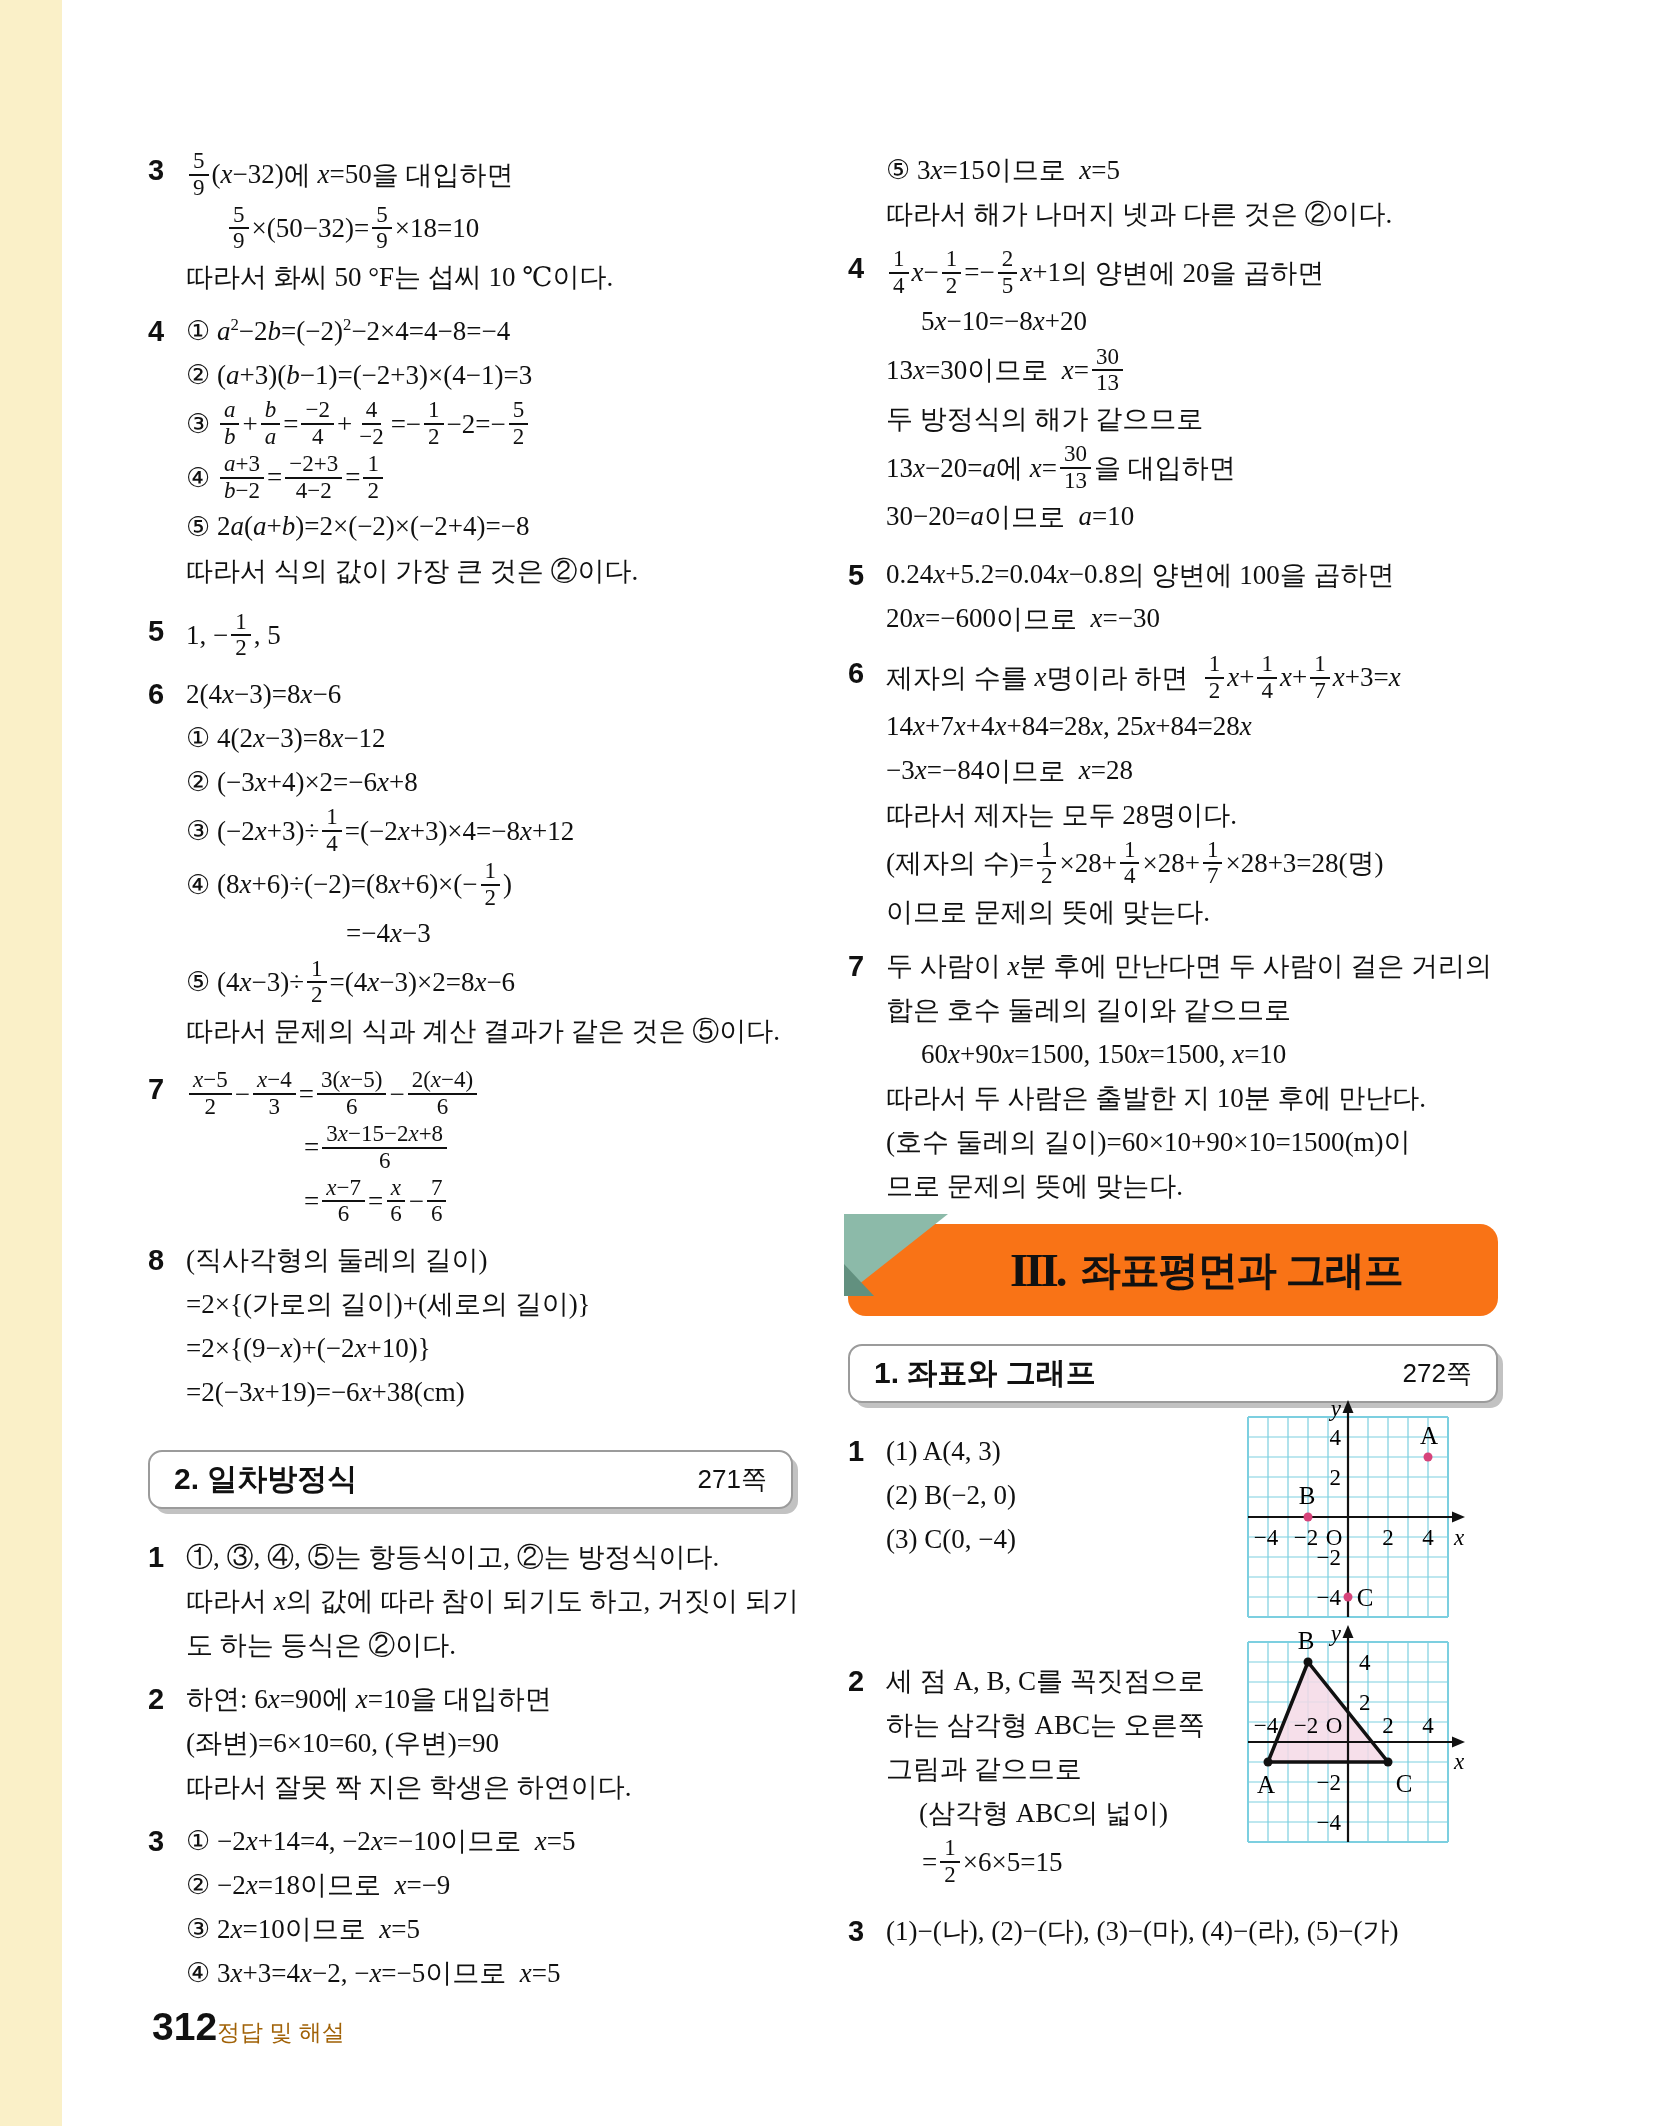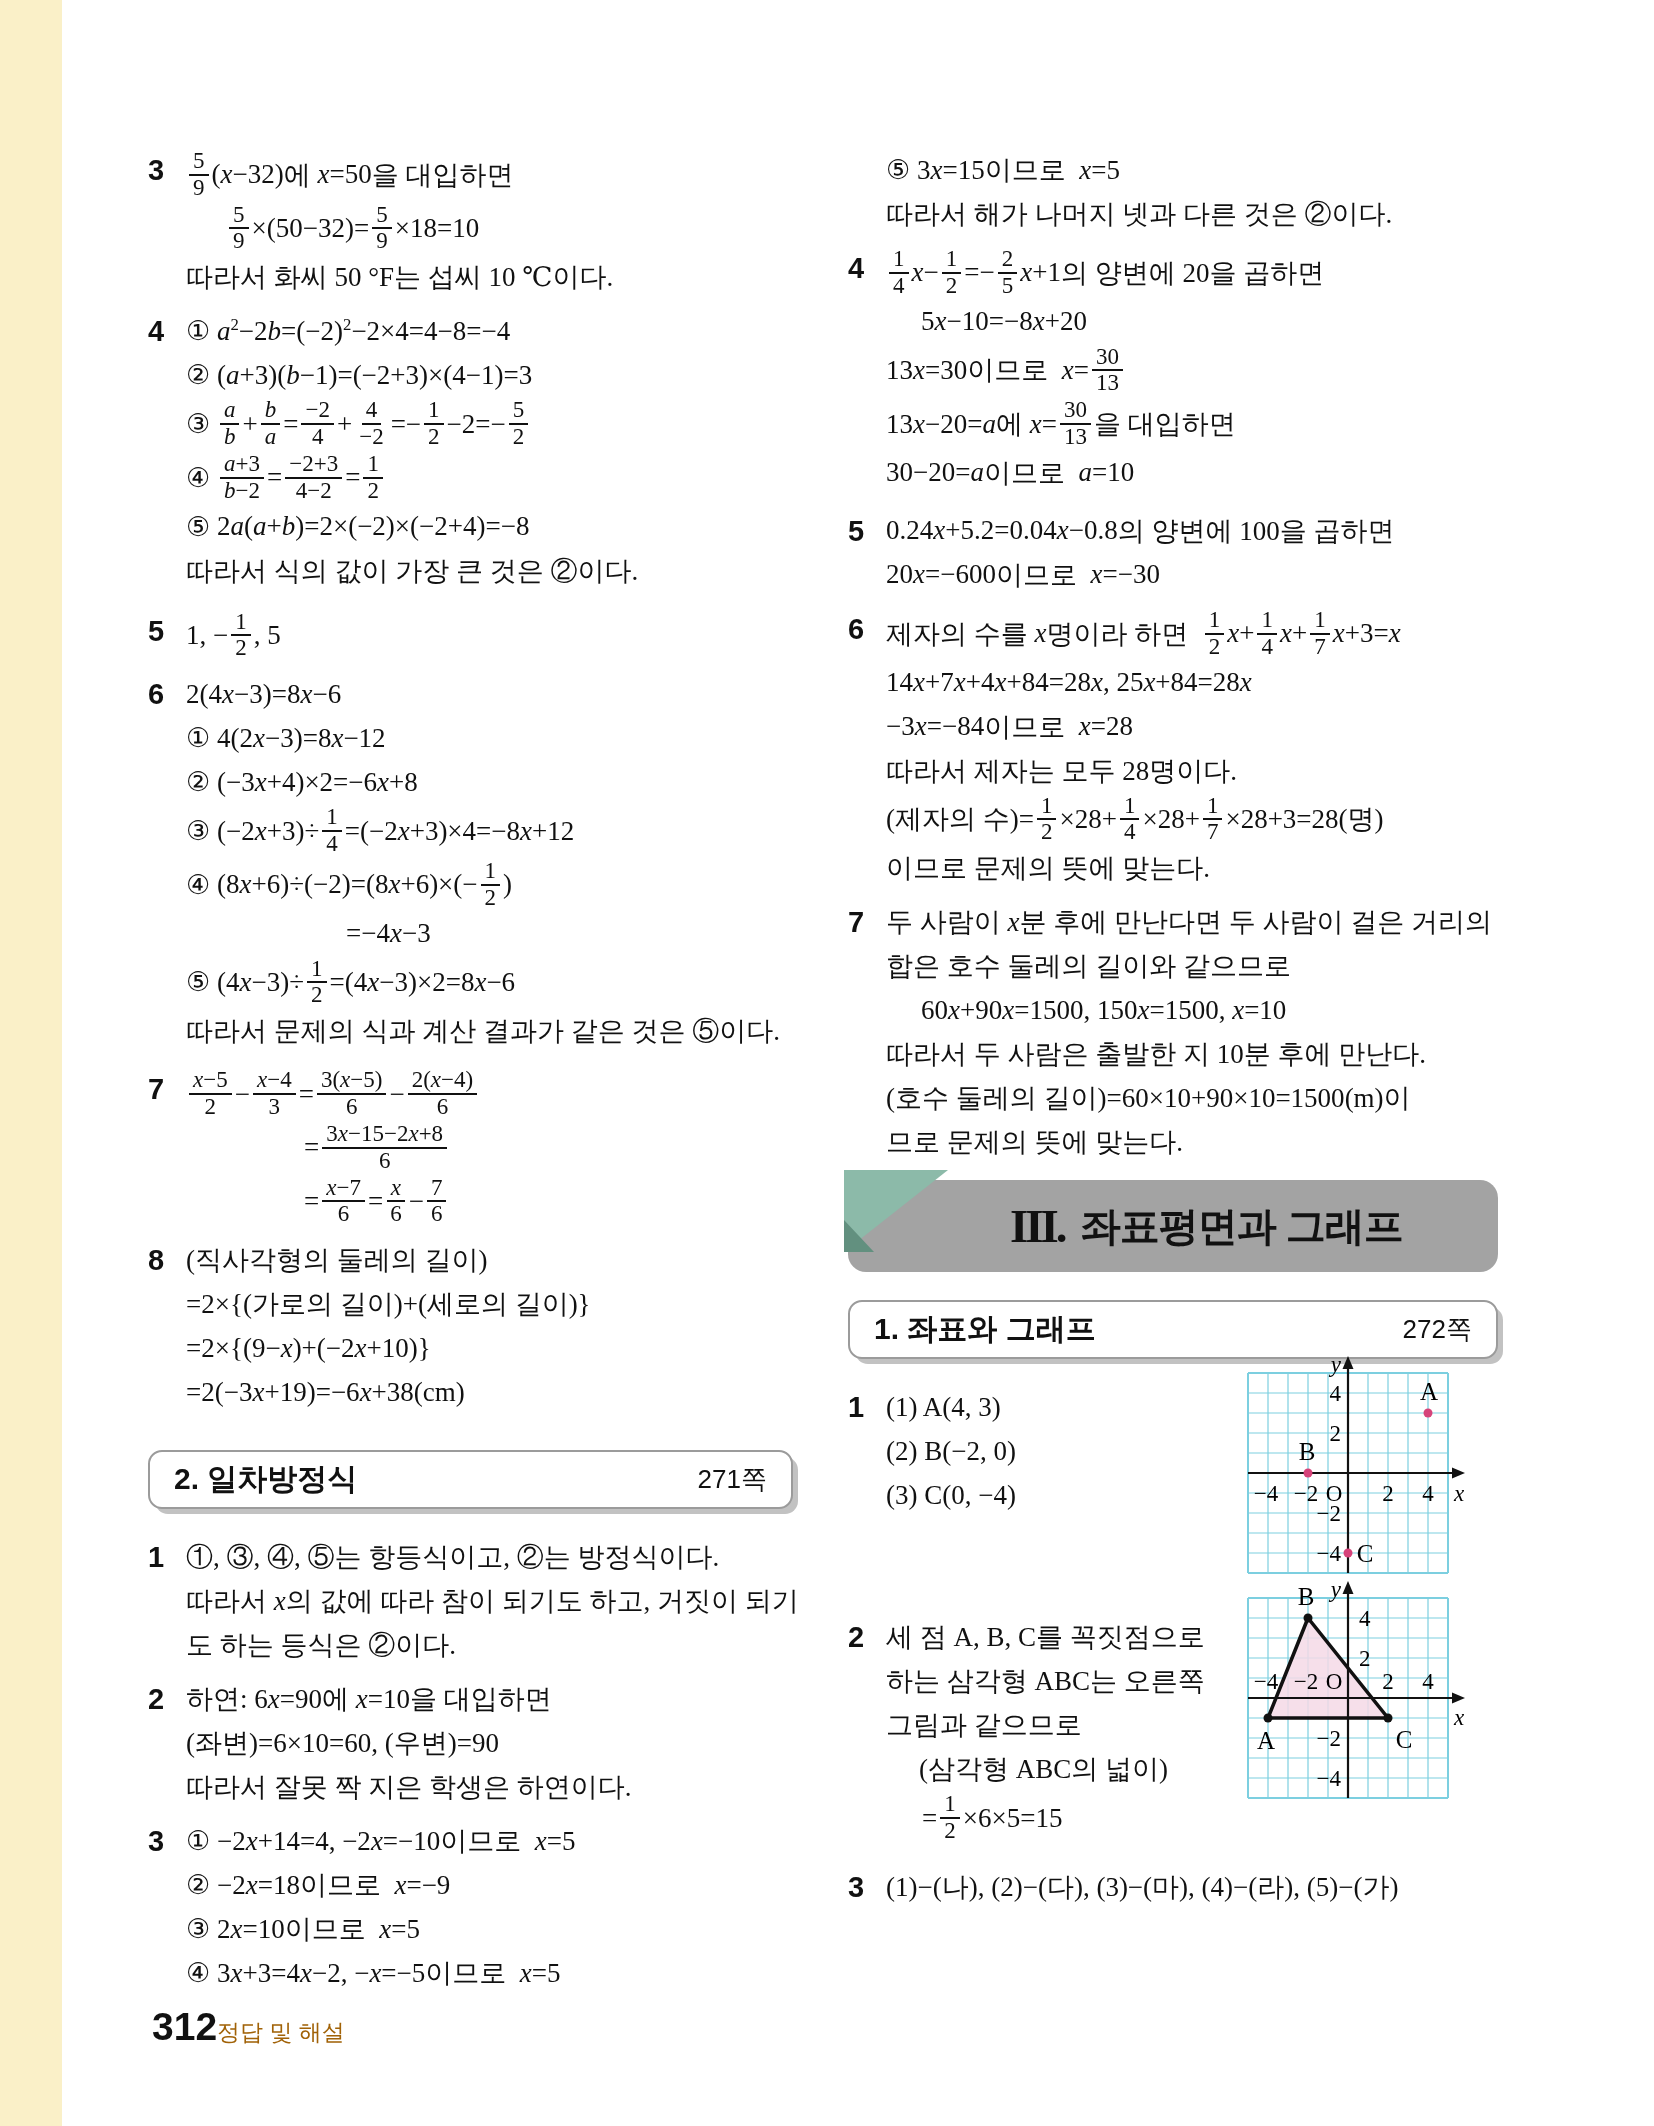--- a/index.html
+++ b/index.html
@@ -20,21 +20,21 @@
   .frac{display:inline-flex;flex-direction:column;align-items:center;margin:1px 3px;}
   .fn,.fd{font-size:23px;line-height:1.08;padding:0 4px;text-align:center;white-space:pre;}
   .fn{border-bottom:2px solid #111;}
   .fn i,.fd i{font-style:italic;}
   .sec-header{display:flex;justify-content:space-between;align-items:center;background:#fff;
         border:2px solid #9b9b9b;border-radius:14px;box-shadow:6px 6px 0 -1px #c2c2c2;
         padding:7px 24px;box-sizing:border-box;width:100%;
         font-family:"Liberation Sans","DejaVu Sans",sans-serif;}
   .sh-title{font-weight:700;font-size:30px;}
   .sh-page{font-size:26px;font-weight:400;}
-  .banner{position:relative;height:92px;background:#a3a3a3;border-radius:18px;display:flex;
+  .banner{position:relative;height:92px;background:#f97316;border-radius:18px;display:flex;
         align-items:center;padding-left:162px;box-sizing:border-box;width:100%;}
   .banner .tri{position:absolute;left:-6px;top:-10px;}
   .b-num{font-family:"Liberation Serif","DejaVu Serif",serif;font-size:47px;font-weight:700;letter-spacing:-3px;}
   .b-title{font-family:"Liberation Sans","DejaVu Sans",sans-serif;font-size:40px;font-weight:800;
         margin-left:16px;letter-spacing:-1px;}
   .fig{position:absolute;}
   .footer{position:absolute;left:152px;top:2005px;display:flex;align-items:baseline;gap:0;}
   .fnum{font-family:"Liberation Sans","DejaVu Sans",sans-serif;font-weight:700;font-size:39px;}
   .flabel{font-family:"Liberation Sans","DejaVu Sans",sans-serif;font-size:23px;color:#a16207;}
 </style>
@@ -384,20 +384,23 @@
           <span class="m">5<i>x</i>−10=−8<i>x</i>+20</span>
         </div>
         <div class="line">
           <span class="m">13<i>x</i>=30</span>
           <span class="k">이므로  </span>
           <span class="m"><i>x</i>=</span>
           <span class="frac">
             <span class="fn">30</span>
             <span class="fd">13</span>
           </span>
+        </div>
+        <div class="line">
+          <span class="k">두 방정식의 해가 같으므로</span>
         </div>
         <div class="line">
           <span class="m">13<i>x</i>−20=<i>a</i></span>
           <span class="k">에 </span>
           <span class="m"><i>x</i>=</span>
           <span class="frac">
             <span class="fn">30</span>
             <span class="fd">13</span>
           </span>
           <span class="k">을 대입하면</span>

